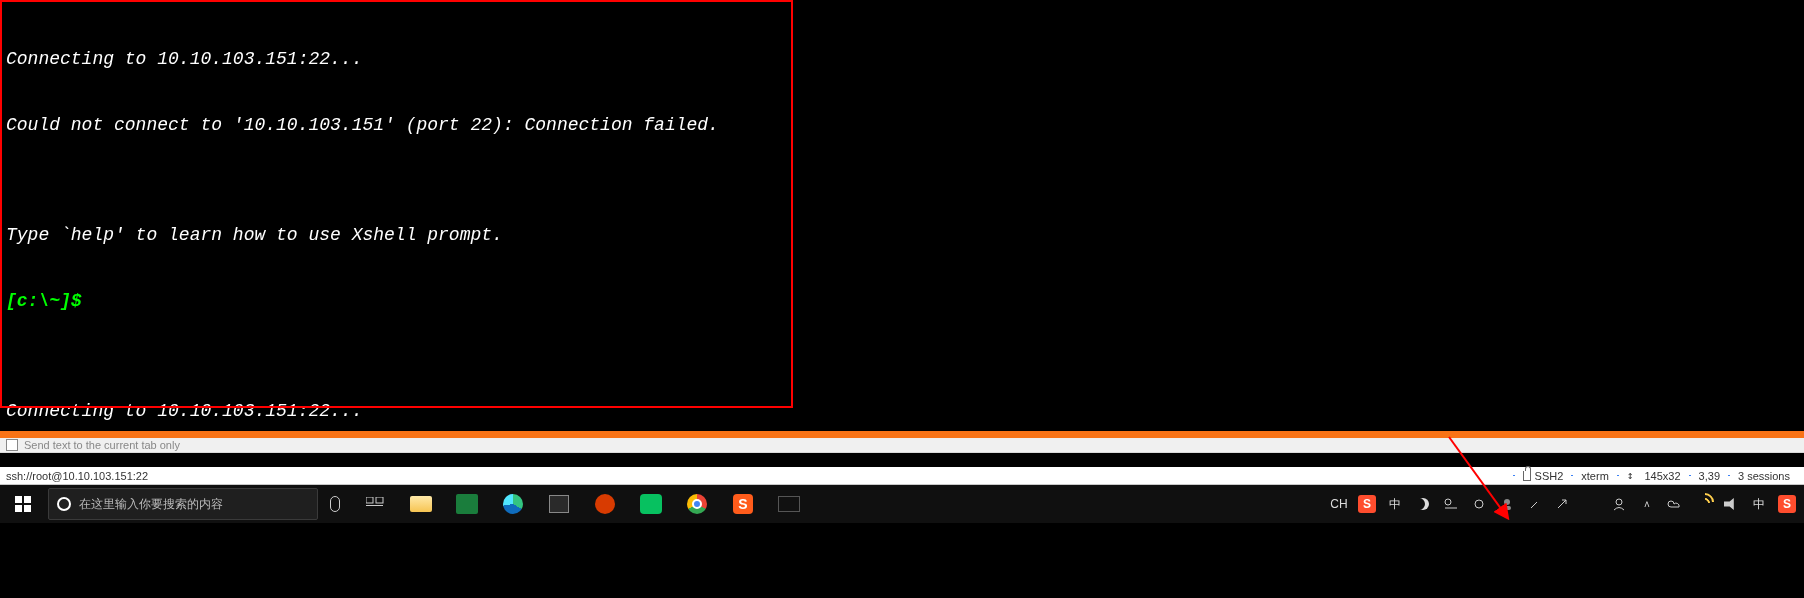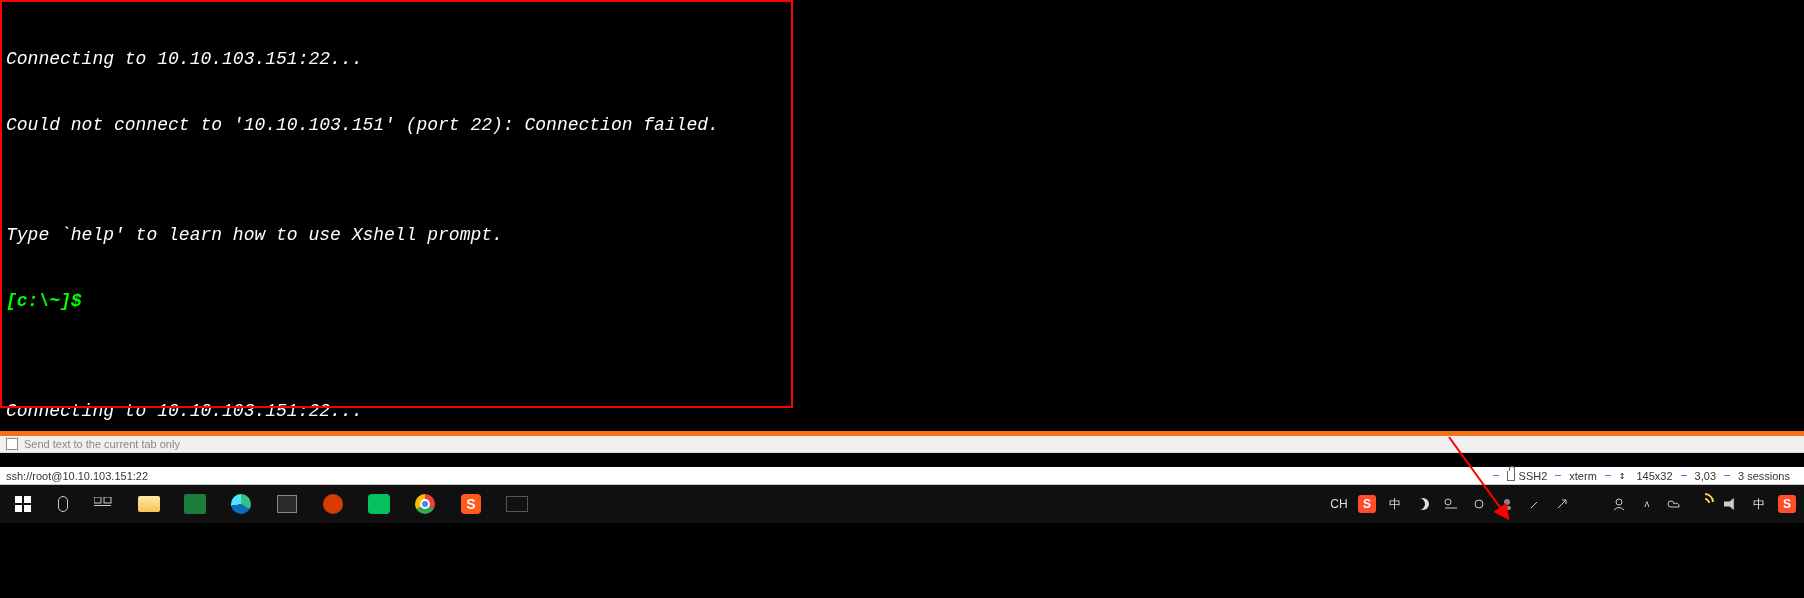--- a/index.html
+++ b/index.html
@@ -22,31 +22,31 @@
     left: 0px; top: 0px;
     width: 793px; height: 408px;
     border: 2px solid #ff0000;
     pointer-events: none;
   }
   .right-black { position:absolute; top:0; left:1569px; width:235px; height:445px; background:#000; }
   .send-bar {
     position: absolute; left:0; top:431px; width:1804px; height:22px;
     background:#f0f0f0; display:flex; align-items:center; gap:6px;
     padding:0 6px; font-family:"Segoe UI",Tahoma,sans-serif; font-size:11px; color:#888;
-    border-top:5px solid #f97316; border-bottom:1px solid #d9d9d9;
+    border-top:7px solid #f97316; border-bottom:1px solid #d9d9d9;
   }
   .send-bar .chk { width:12px; height:12px; border:1px solid #888; background:#fff; display:inline-block; }
   .status-bar {
     position:absolute; left:0; top:467px; width:1804px; height:18px;
     background:#fff; color:#333; font-family:"Segoe UI",Tahoma,sans-serif;
     font-size:11px; display:flex; align-items:center; padding:8px 6px;
     border-bottom:1px solid #c8c8c8;
   }
   .status-bar .spacer { flex:1; }
-  .status-bar .cell { padding:0 8px; border-left:6px solid #3b82f6; height:100%; display:flex; align-items:center; gap:4px; }
+  .status-bar .cell { padding:0 8px; border-left:2px solid #3b82f6; height:100%; display:flex; align-items:center; gap:4px; }
   .lock-icon { width:8px;height:10px;border:1px solid #666;border-top:none;position:relative; }
   .lock-icon::before { content:""; position:absolute; top:-5px; left:1px; width:4px;height:4px;border:1px solid #666;border-bottom:none;border-radius:3px 3px 0 0; }
 
   .taskbar {
     position:absolute; left:0; top:485px; width:1804px; height:38px;
     background:#101010; display:flex; align-items:center; color:#fff;
     font-family:"Microsoft YaHei","Segoe UI",sans-serif; font-size:12px;
   }
   .tb-btn {
     height:38px; display:flex; align-items:center; justify-content:center;
@@ -134,32 +134,36 @@
 
 <div class="status-bar">
   <span>ssh://root@10.10.103.151:22</span>
   <span class="spacer"></span>
   <span class="cell">
       <span class="lock-icon"></span>
       <span>SSH2</span>
     </span>
   <span class="cell">xterm</span>
   <span class="cell"><span style="font-family:monospace">↕</span>&nbsp;<span>145x32</span></span>
-  <span class="cell">3,03</span>
+  <span class="cell">3,39</span>
   <span class="cell">3 sessions</span>
 </div>
 
 <div class="taskbar">
   <div class="tb-btn">
     <div class="win-logo">
         <span></span>
         <span></span>
         <span></span>
         <span></span>
       </div>
+  </div>
+  <div class="search-box">
+    <span class="circ"></span>
+    <span>在这里输入你要搜索的内容</span>
   </div>
   <div class="tb-btn" style="min-width:34px">
       <span class="mic"></span>
     </div>
   <div class="tb-btn">
     <svg width="18" height="14">
         <rect x="0" y="0" width="7" height="6" fill="none" stroke="#ccc"></rect>
         <rect x="10" y="0" width="7" height="6" fill="none" stroke="#ccc"></rect>
         <rect x="0" y="8" width="17" height="1" fill="#ccc"></rect>
       </svg>

